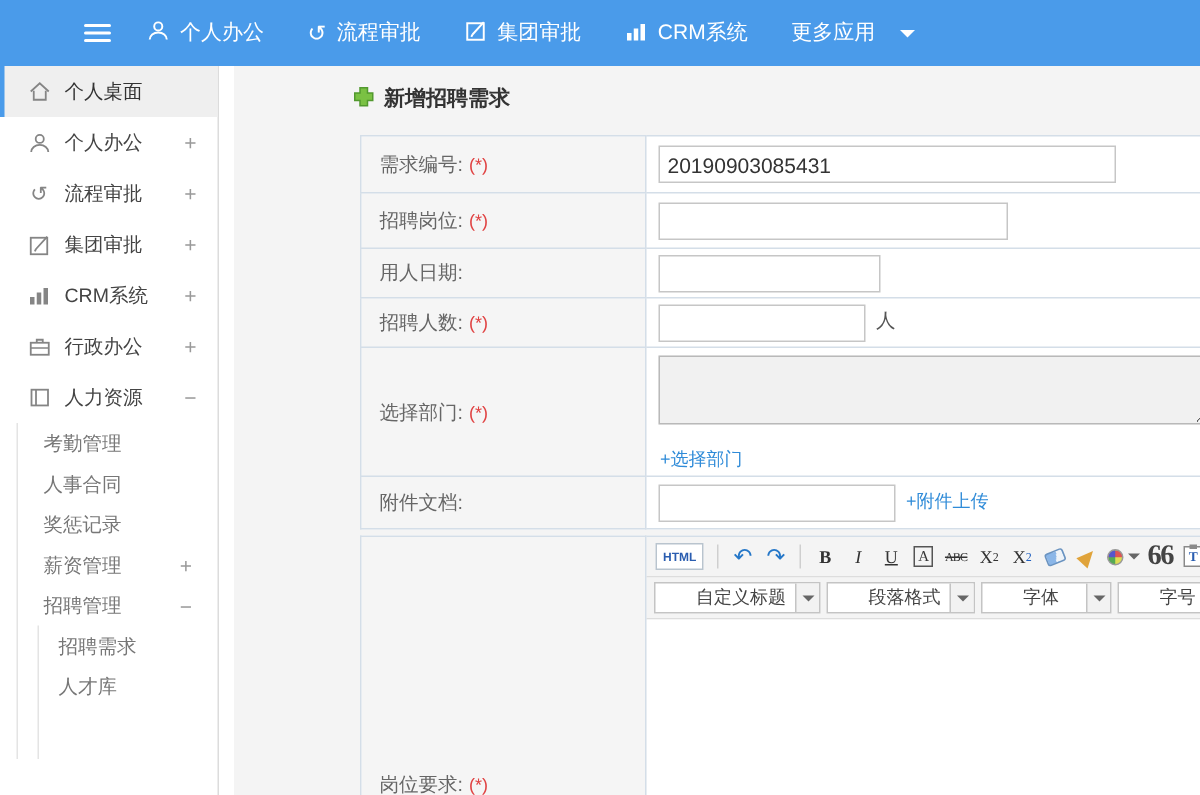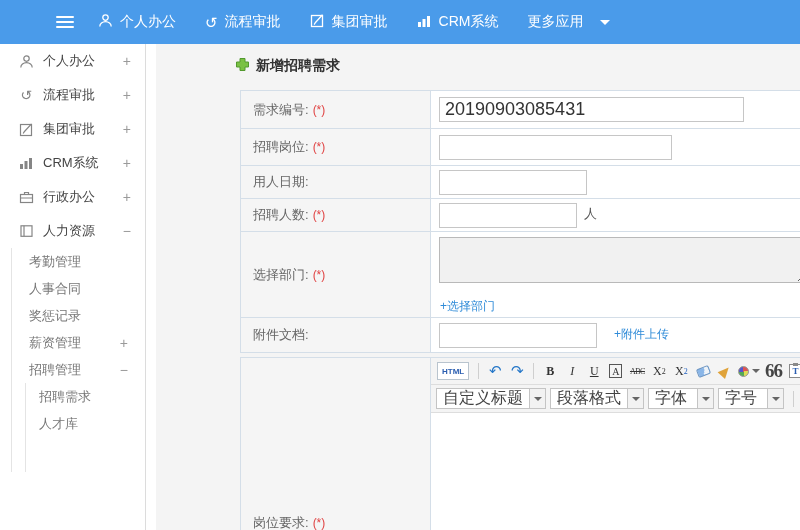--- a/index.html
+++ b/index.html
@@ -41,29 +41,29 @@
     background:#f4f4f4; overflow:hidden; }
   .page-title { margin:13px 0 0 79px; display:flex; align-items:center; gap:6px;
     font-size:14px; font-weight:bold; color:#333; }
 
   table.form { border-collapse:collapse; table-layout:fixed; margin:15px 0 0 84px;
     width:880px; background:#fff; }
   table.form td { border:1px solid #d4dee8; }
   td.lab { width:190px; background:#f5f5f5; padding-left:12px; font-size:13px; color:#666; }
   td.val { padding-left:8px; background:#fff; font-size:13px; color:#555; }
   .req { color:#e04343; font-size:12px; margin-left:4px; }
-  input.txt { height:25px; border:1px solid #c6c6c6; background:#fff; font-size:18px;
+  input.txt { height:25px; border:1px solid #c6c6c6; background:#fff; font-size:14px;
     padding:0 5px; vertical-align:middle; color:#333; }
   .w305{width:305px;} .w233{width:233px;} .w148{width:148px;} .w138{width:138px;} .w158{width:158px;}
   .unit { margin-left:7px; color:#555; font-size:13px; }
   textarea.ta { width:368px; height:46px; background:#f1f1f1; border:1px solid #b9b9b9;
     resize:both; display:block; margin-top:5px; }
   a.blue-link { color:#2f8bd8; text-decoration:none; font-size:12px; cursor:pointer; }
   .dept-link { display:inline-block; margin:15px 0 2px 1px; }
-  .attach-link { margin-left:17px; font-size:13px; }
+  .attach-link { margin-left:7px; font-size:13px; }
 
   table.form.editor-table { margin-top:4px; }
   td.editor-cell { padding:0; vertical-align:top; }
 
   
   .editor { width:100%; }
   .tb { background:#f4f4f4; display:flex; align-items:center; padding-left:5px;
     border-bottom:1px solid #ddd; }
   .tb1 { height:27px; }
   .tb2 { height:28px; }
@@ -92,21 +92,21 @@
   .dd-caret { width:0; height:0; border-left:4px solid transparent;
     border-right:4px solid transparent; border-top:4px solid #666; margin-left:3px; }
   .b-quote { font-weight:bold; font-size:19px; letter-spacing:-1px; color:#444; }
   .paste-icon { width:13px; height:14px; border:1px solid #8a8a8a; background:#fff;
     position:relative; display:flex; align-items:center; justify-content:center;
     font-size:9px; color:#2a5db0; font-weight:bold; }
   .paste-icon i { position:absolute; top:-2px; left:3px; width:5px; height:3px;
     background:#8a8a8a; }
   .dd { height:21px; background:#fff; border:1px solid #c4c4c4; display:flex;
     align-items:center; margin-right:4px; cursor:pointer; }
-  .dd .dtxt { padding:0 6px; font-size:16px; color:#444; white-space:nowrap; }
+  .dd .dtxt { padding:0 6px; font-size:12px; color:#444; white-space:nowrap;margin-left:21px; }
   .dd .dcar { width:16px; height:100%; border-left:1px solid #c4c4c4; display:flex;
     align-items:center; justify-content:center; background:#f2f2f2; }
   .al { width:15px; height:13px; display:flex; flex-direction:column;
     justify-content:space-between; padding:1px 0; margin:0 4px; cursor:pointer; }
   .al i { display:block; height:2px; background:#808080; }
   .al.left i:nth-child(even){ width:70%; }
   .al.center i:nth-child(even){ width:70%; margin:0 auto; }
   .editor-content { background:#fff; height:275px; }
 </style>
 </head>
@@ -152,20 +152,29 @@
       <span>CRM系统</span>
     </div>
     <div class="nav-item">
       <span>更多应用</span>
     </div>
     <div class="caret-down"></div>
   </div>
 </div>
 
 <div class="sidebar">
+  <div class="l1 active">
+    <span class="ico">
+      <svg width="15" height="14" viewBox="0 0 15 14">
+          <path d="M1.5 7 L7.5 1.5 L13.5 7" fill="none" stroke="#858585" stroke-width="1.2"></path>
+          <path d="M3.5 6.5 V12.5 H11.5 V6.5" fill="none" stroke="#858585" stroke-width="1.2"></path>
+        </svg>
+    </span>
+    <span class="lbl">个人桌面</span>
+  </div>
   <div class="l1">
     <span class="ico">
       <svg width="15" height="15" viewBox="0 0 15 15">
           <circle cx="7.5" cy="4.6" r="2.7" fill="none" stroke="#858585" stroke-width="1.2"></circle>
           <path d="M1.8 13.4 a5.7 4.8 0 0 1 11.4 0" fill="none" stroke="#858585" stroke-width="1.2"></path>
         </svg>
     </span>
     <span class="lbl">个人办公</span>
     <span class="toggle">+</span>
   </div>

